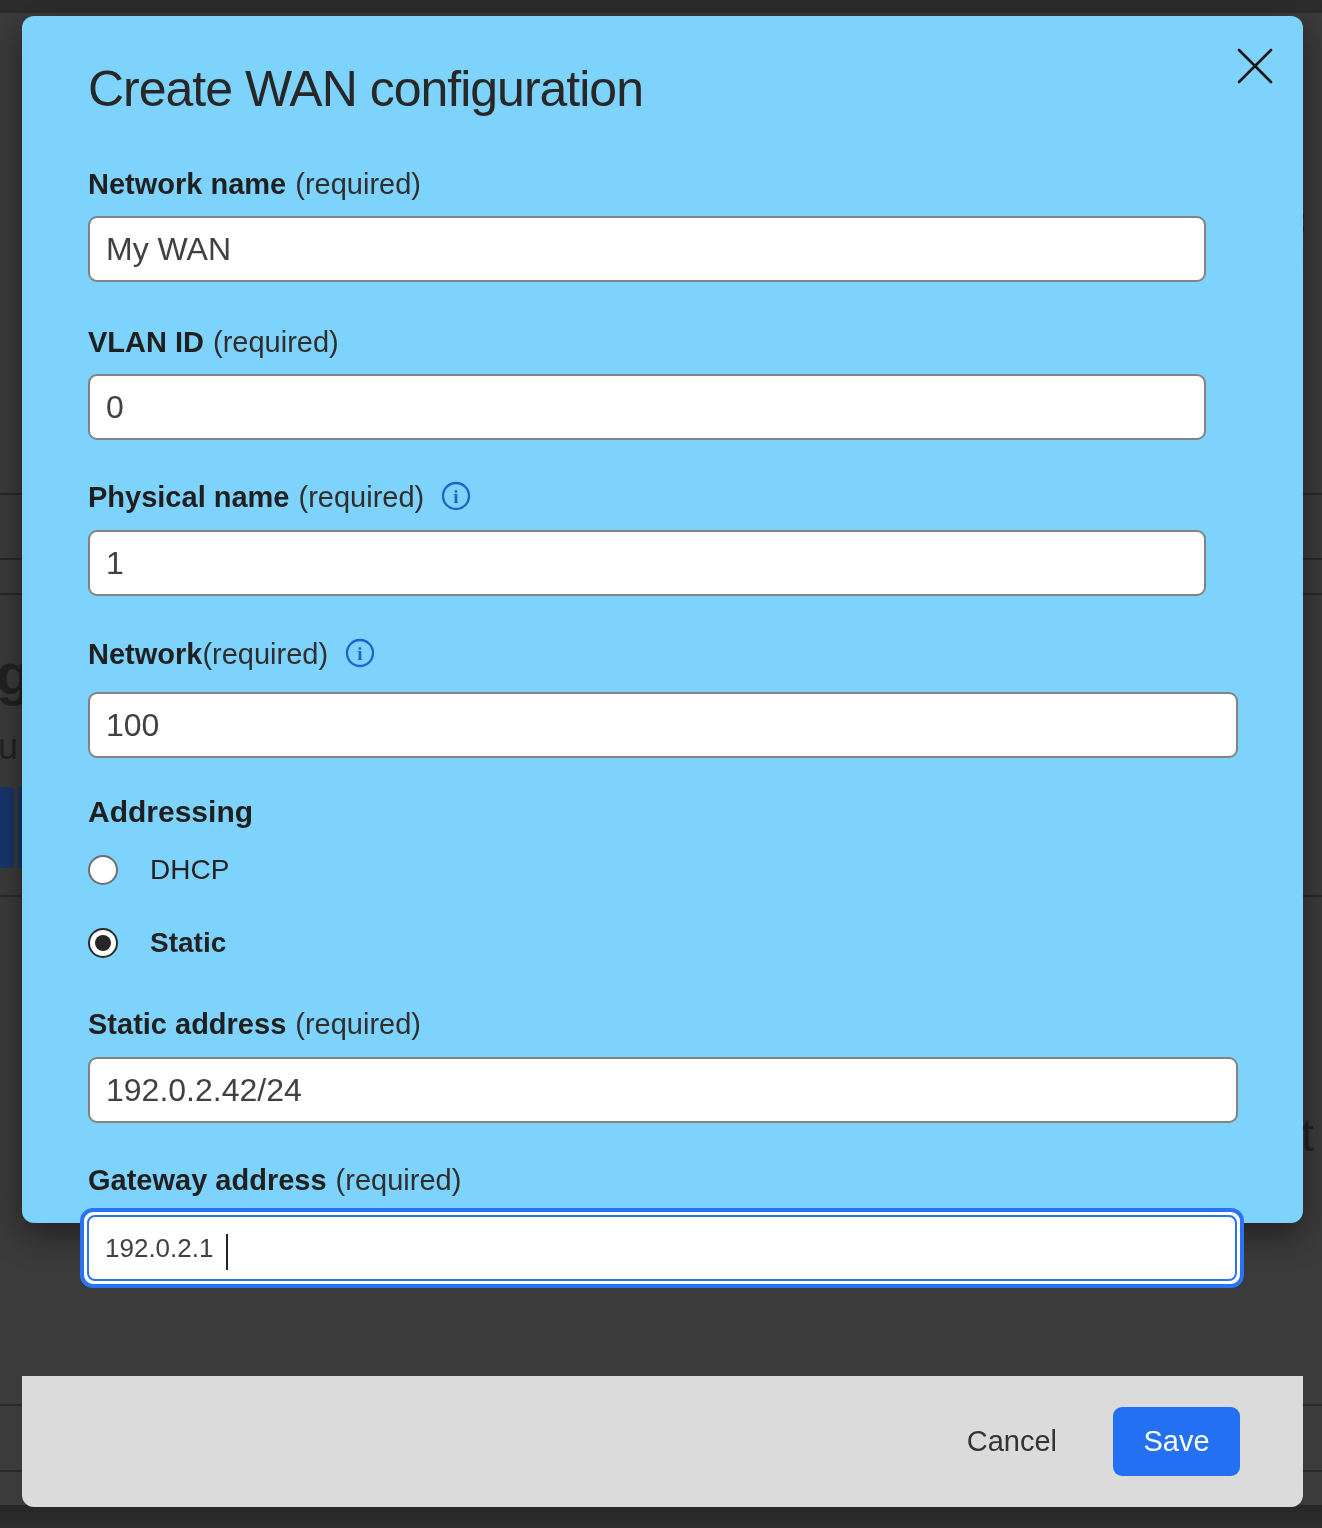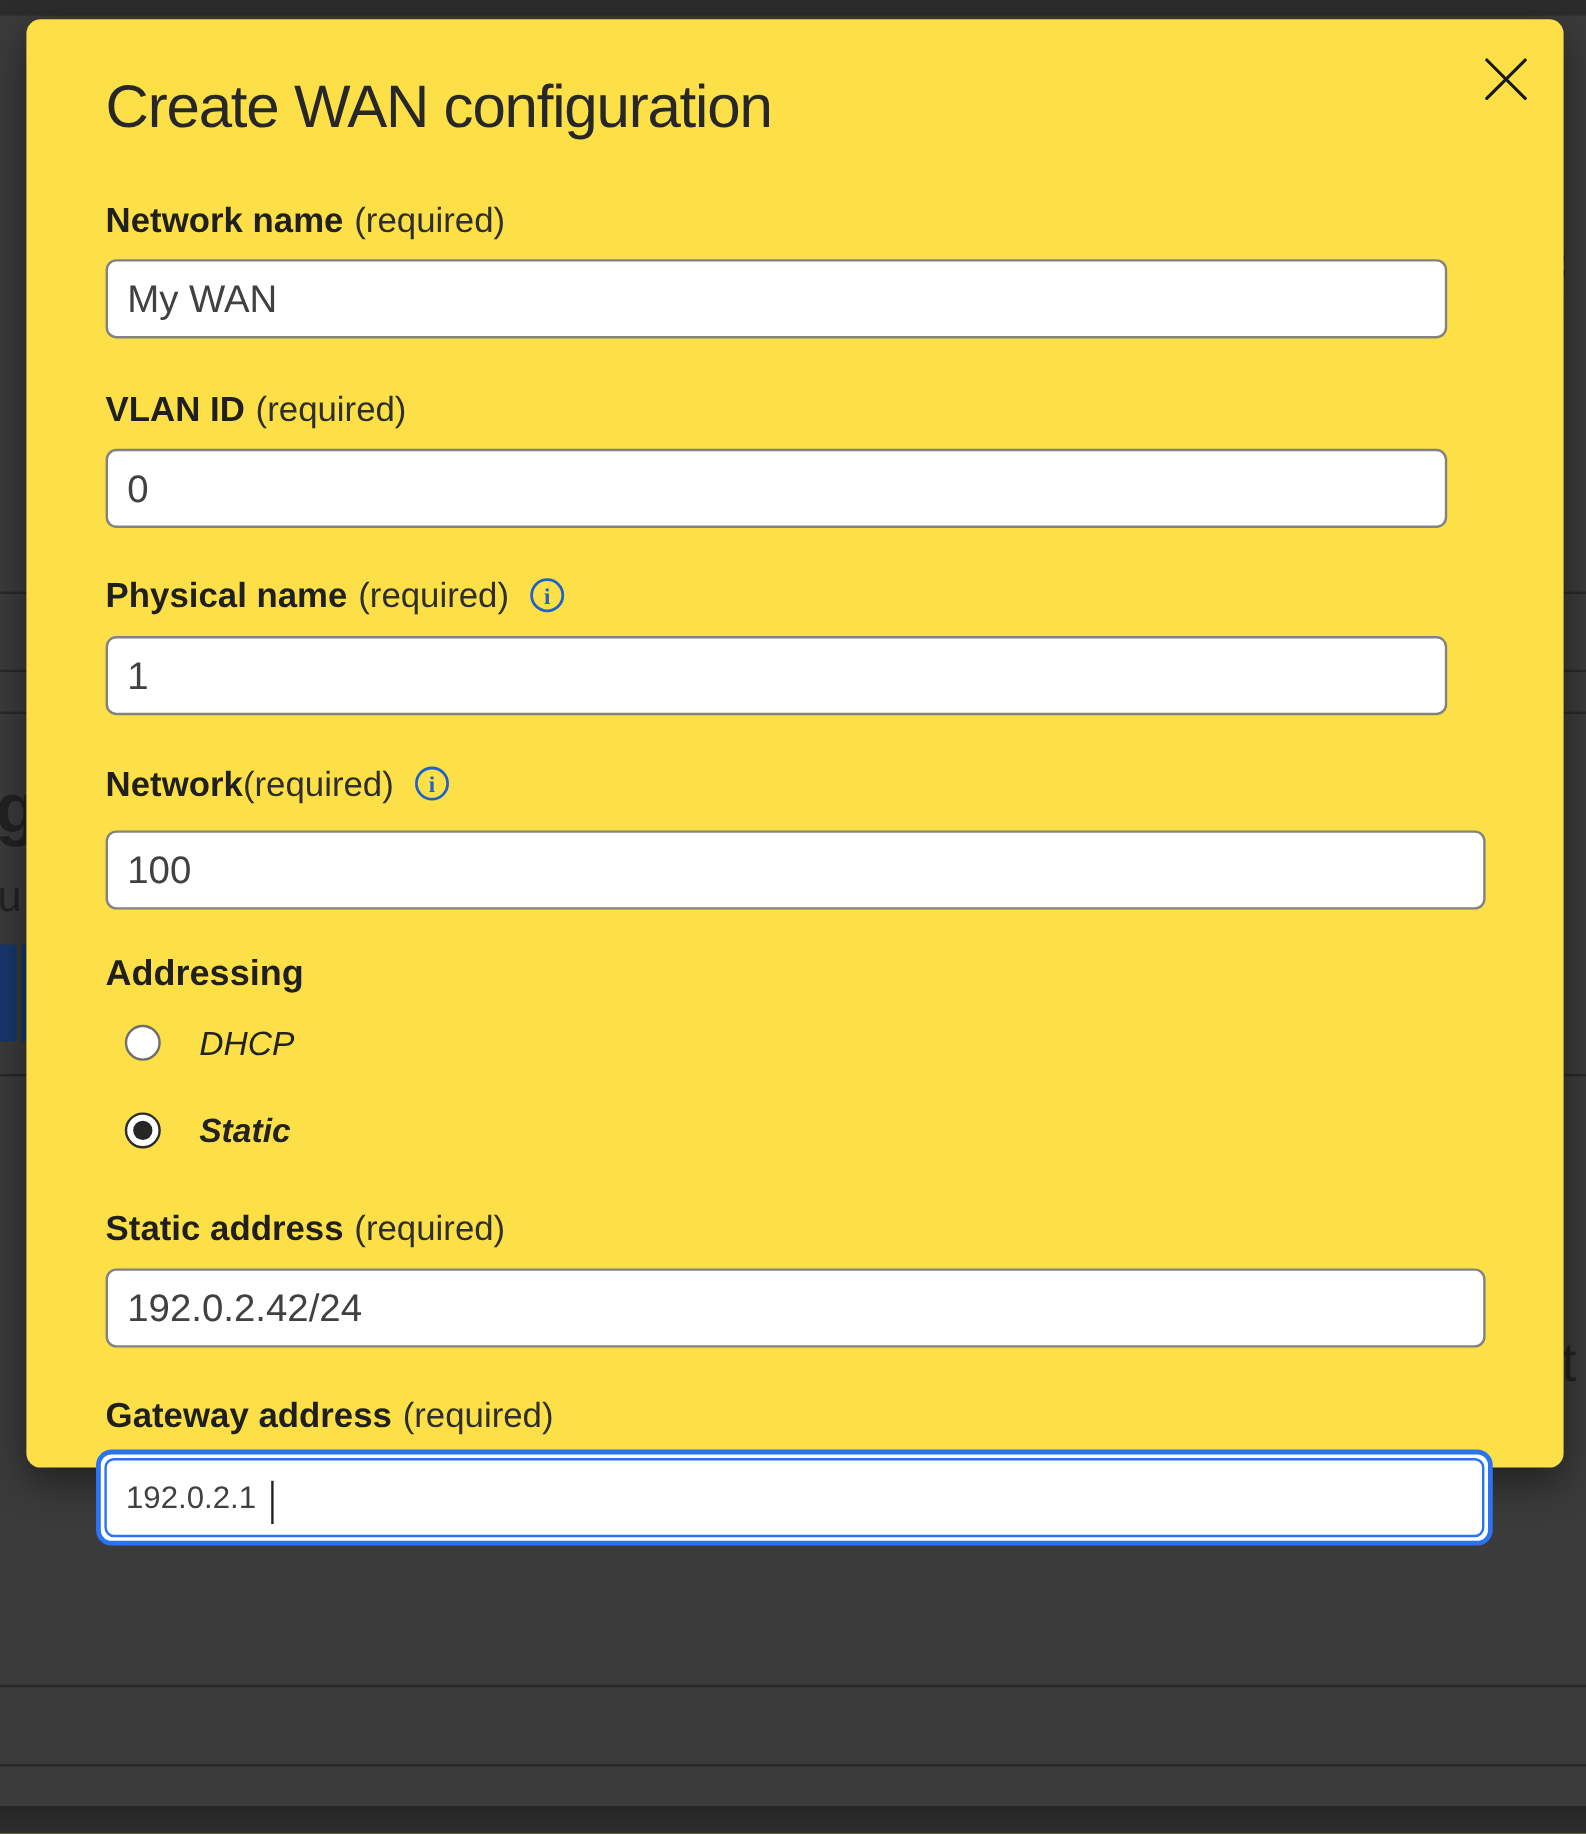--- a/index.html
+++ b/index.html
@@ -21,21 +21,21 @@
   .frag-g { left:-4px; top:640px; font-size:58px; }
   .frag-u { left:-2px; top:726px; font-size:36px; font-weight:normal; }
   .frag-t { left:1301px; top:1108px; font-size:46px; font-weight:normal; }
   .frag-colon { left:1296px; top:200px; font-size:34px; }
   .bg-blue-btn { position:absolute; left:0; top:787px; width:14px; height:81px; background:#17376c; border-radius:0 3px 3px 0; }
   .bg-blue-sliver { position:absolute; left:18px; top:787px; width:4px; height:81px; background:#17376c; }
 
   
   .modal {
     position:absolute; left:22px; top:16px; width:1281px; height:1207px;
-    background:#fde047; border-radius:12px;
+    background:#7dd3fc; border-radius:12px;
     box-shadow:0 12px 34px rgba(0,0,0,0.45);
   }
   .close-btn {
     position:absolute; left:1209px; top:26px; width:48px; height:48px;
     background:none; border:none; cursor:pointer; display:flex; align-items:center; justify-content:center;
   }
   .modal-title {
     position:absolute; left:66px; top:44px;
     font-size:50px; letter-spacing:-1px; color:#272727; font-weight:400;
   }
@@ -56,21 +56,21 @@
   .w-wide { width:1150px; }
 
   .lab0{top:152px} .in0{top:200px}
   .lab1{top:310px} .in1{top:358px}
   .lab2{top:465px} .in2{top:514px}
   .lab3{top:622px} .in3{top:676px}
   .lab4{top:992px} .in4{top:1041px}
   .lab5{top:1148px}
 
   .section-label { position:absolute; left:66px; top:779px; font-size:30px; font-weight:bold; color:#1f1f1f; }
-  .radio-row { position:absolute; left:82px; display:flex; align-items:flex-start; gap:32px; cursor:pointer;font-style:italic; }
+  .radio-row { position:absolute; left:66px; display:flex; align-items:center; gap:32px; cursor:pointer; }
   .radio-row.r0 { top:838px; }
   .radio-row.r1 { top:911px; }
   .radio-circle {
     width:30px; height:30px; border-radius:50%;
     border:2px solid #6e6e6e; background:#fff; flex:0 0 auto;
     display:flex; align-items:center; justify-content:center;
   }
   .radio-row.checked .radio-circle { border-color:#2b2b2b; }
   .radio-dot { width:16px; height:16px; border-radius:50%; background:transparent; }
   .radio-row.checked .radio-dot { background:#262626; }
@@ -186,14 +186,18 @@
 
   <div class="field-label lab5">
     <span class="lbl">Gateway address</span>
     <span class="req">(required)</span>
   </div>
   <div class="focus-wrap">
     <input class="tb-inner" type="text" value="192.0.2.1" style="">
     <span class="caret"></span>
   </div>
 
+  <div class="modal-footer">
+    <button class="cancel-btn">Cancel</button>
+    <button class="save-btn">Save</button>
+  </div>
 
 </div>
 
 </body></html>

